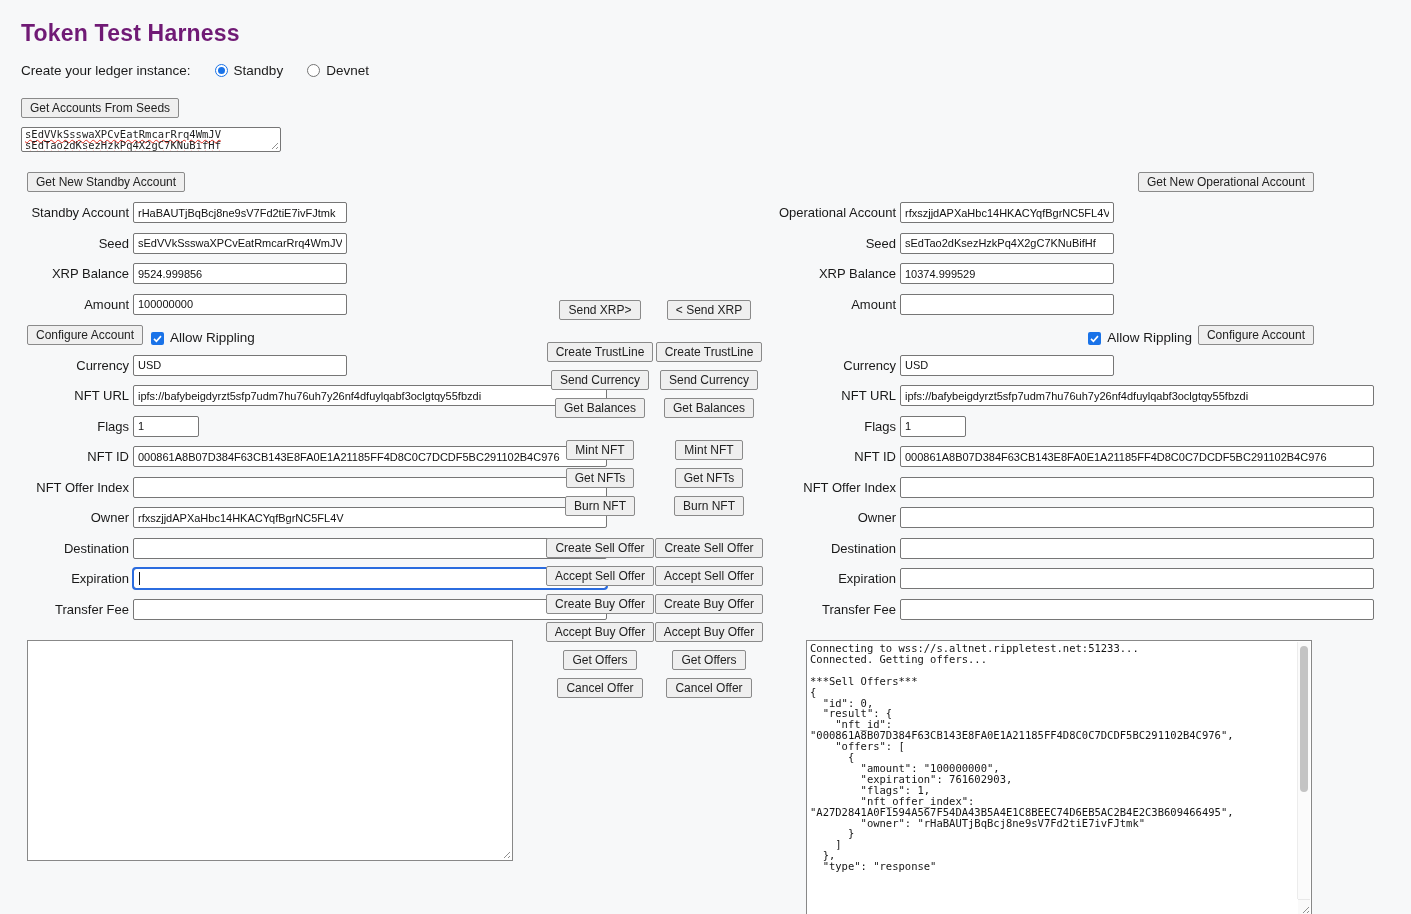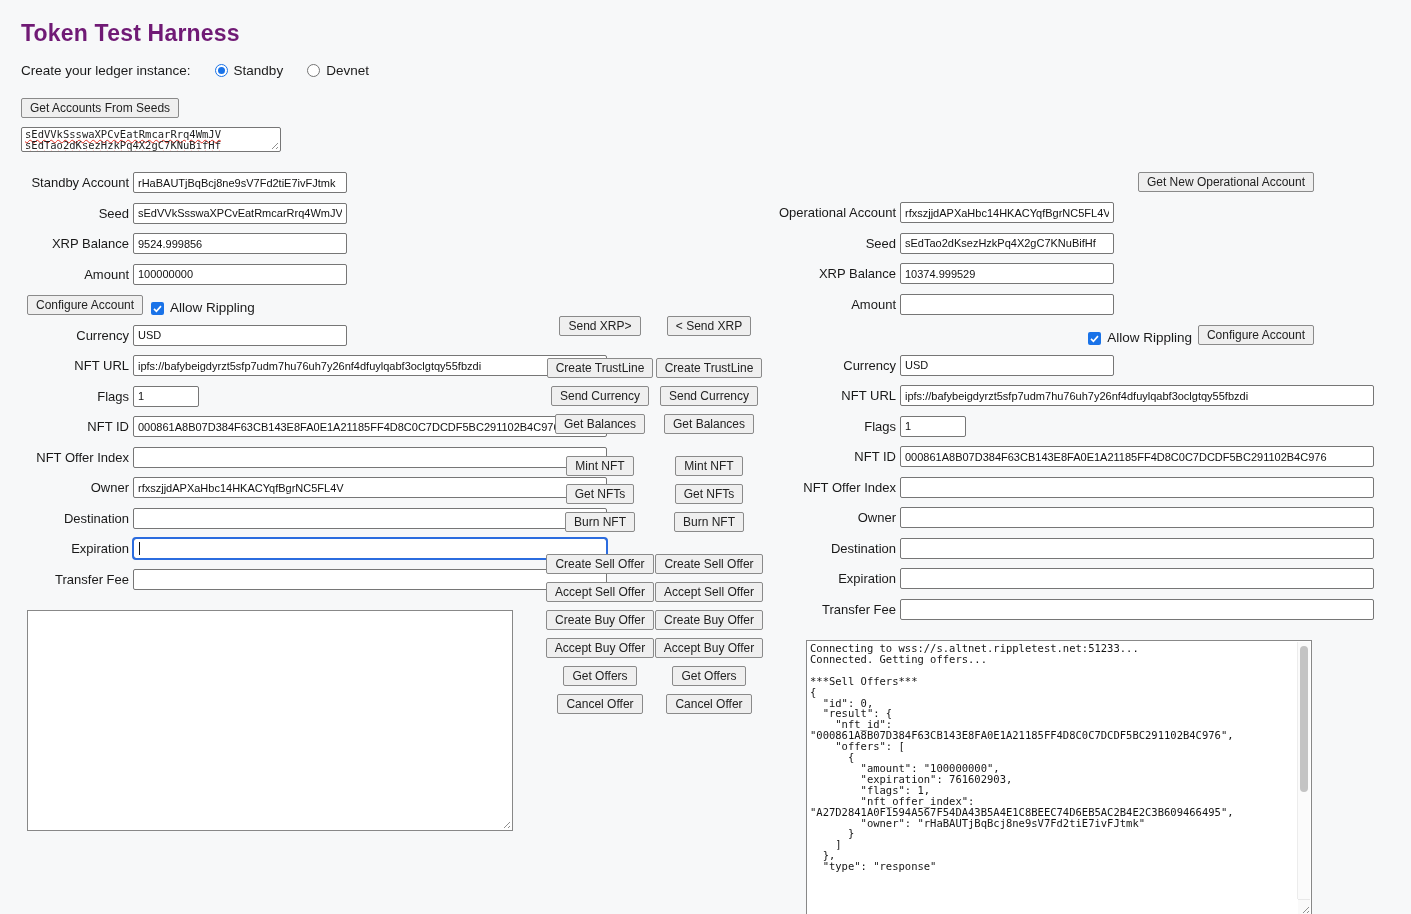--- a/index.html
+++ b/index.html
@@ -44,21 +44,21 @@
   .inpwrap{position:relative;display:inline-flex;flex:none;}
   .inp.focused{outline:2px solid #2b6cdf;outline-offset:-1px;border-radius:3px;}
   .caret{position:absolute;left:6px;top:4px;width:1px;height:13px;background:#111;}
 
   .cfg{display:flex;align-items:flex-end;}
   .ops .cfg{justify-content:flex-end;}
   .cb{width:13px;height:13px;border-radius:2px;background:#1a73e8;display:inline-flex;
       align-items:center;justify-content:center;flex:none;}
   .cbl{font-size:13.5px;margin:0 6px 0 6px;white-space:nowrap;}
 
-  .mid{left:552px;top:316px;display:flex;gap:13px;}
+  .mid{left:552px;top:300px;display:flex;gap:13px;}
   .mcol{width:96px;display:flex;flex-direction:column;align-items:center;}
   .mcol .btn{margin-bottom:8px;}
   .grp{display:flex;flex-direction:column;align-items:center;margin-top:14px;}
 
   .resbox{box-sizing:border-box;background:#fff;border:1px solid #888;position:relative;}
   .res-std{width:486px;height:221px;margin-top:20.5px;}
   .res-ops{width:506px;height:276px;margin-top:20.5px;margin-left:28px;}
   .mono{position:absolute;inset:0;overflow:hidden;white-space:pre;
         font:10.5px/10.9px "DejaVu Sans Mono",monospace;color:#141414;padding:2px 16px 0 3px;}
   .sb{position:absolute;top:1px;right:1px;width:12px;bottom:16px;background:#fbfbfb;border-left:1px solid #ececec;}
@@ -90,20 +90,23 @@
 
   <div class="abs seedbox">
     <div class="seedline">sEdVVkSsswaXPCvEatRmcarRrq4WmJV</div>
     <div class="seedline">sEdTao2dKsezHzkPq4X2gC7KNuBifHf</div>
     <svg class="grip" width="10" height="10">
         <path d="M9 3 L3 9 M9 7 L7 9" stroke="#8f8f8f" stroke-width="1" fill="none"></path>
       </svg>
   </div>
 
   <div class="form std">
+    <div class="newbtn-row">
+      <button class="btn">Get New Standby Account</button>
+    </div>
 
     <div class="row">
       <span class="lbl">Standby Account</span>
       <input class="inp w-narrow" value="rHaBAUTjBqBcj8ne9sV7Fd2tiE7ivFJtmk" style="">
     </div>
     <div class="row">
       <span class="lbl">Seed</span>
       <input class="inp w-narrow" value="sEdVVkSsswaXPCvEatRmcarRrq4WmJV" style="">
     </div>
     <div class="row">

